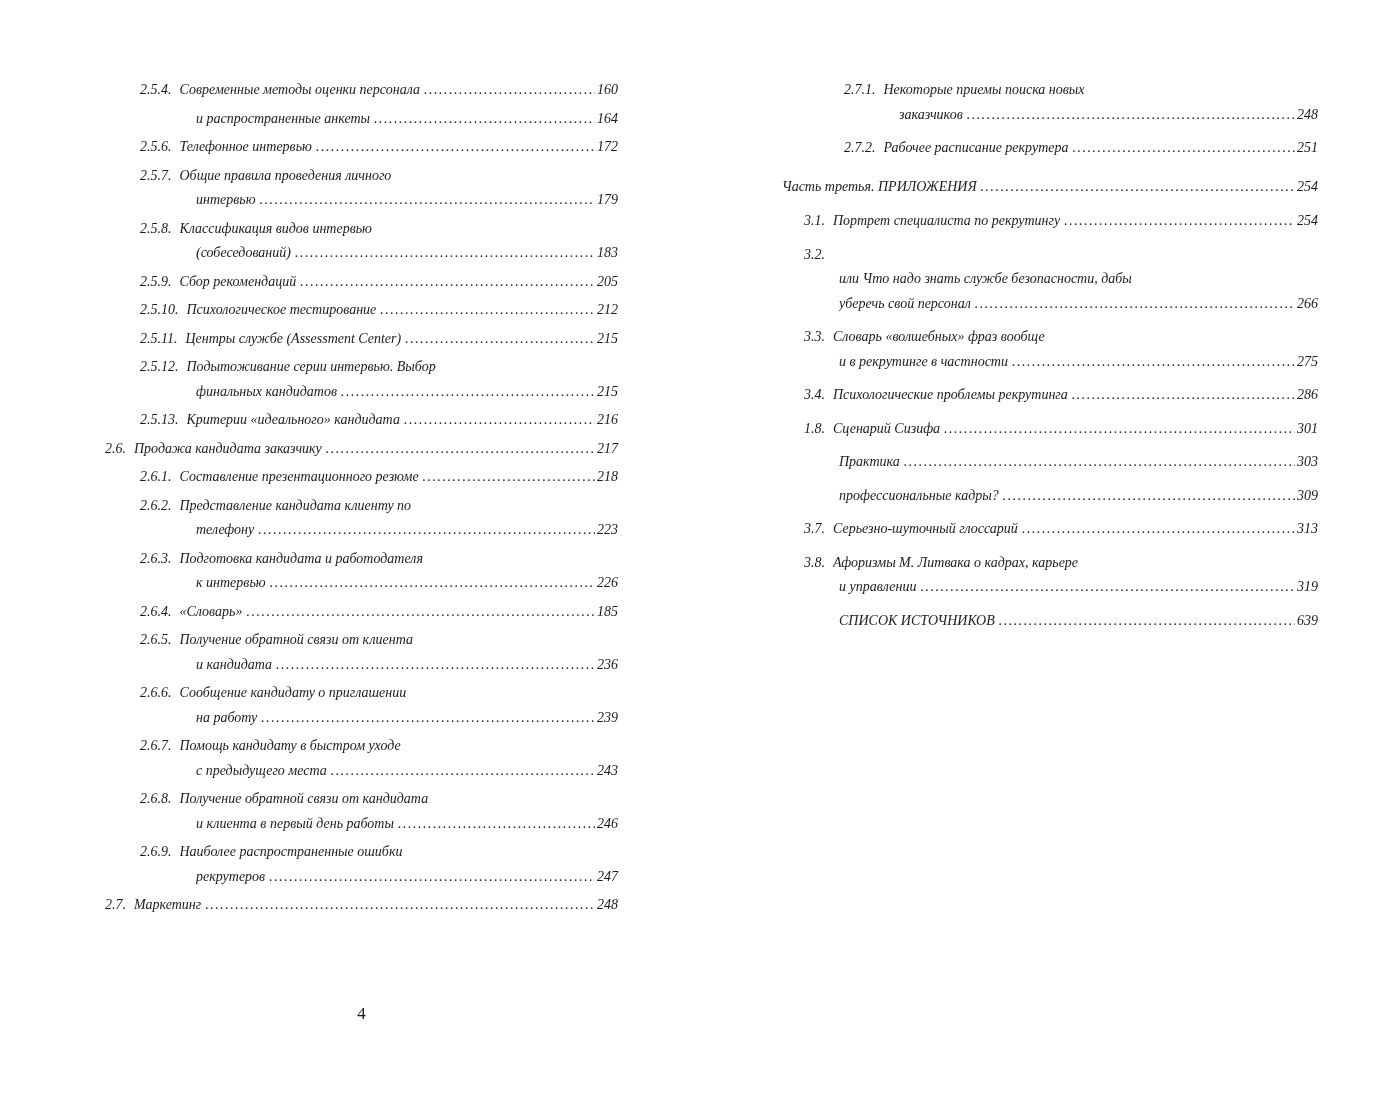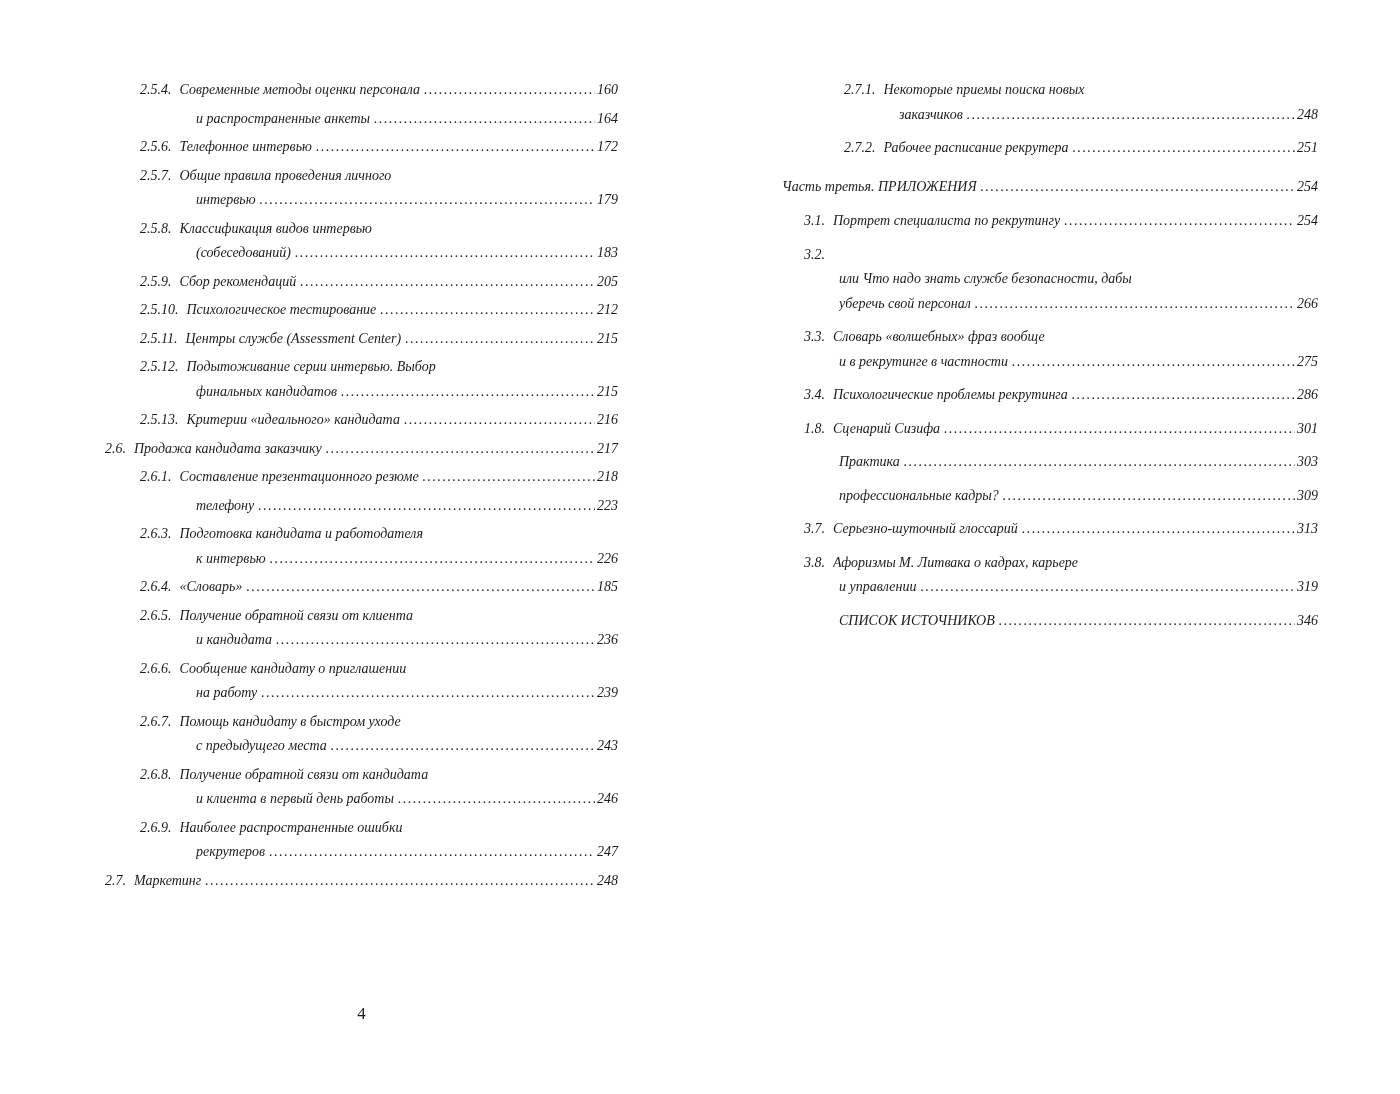--- a/index.html
+++ b/index.html
@@ -165,20 +165,24 @@
       <div class="entry level-2">
         <div class="line">
           <span class="num">2.6.1.</span>
           <span class="text">Составление презентационного резюме</span>
           <span class="leader">........................................................................................................................</span>
           <span class="pagenum">218</span>
         </div>
       </div>
       <div class="entry level-2">
         <div class="line">
+          <span class="num">2.6.2.</span>
+          <span class="text">Представление кандидата клиенту по</span>
+        </div>
+        <div class="line">
           <span class="text">телефону</span>
           <span class="leader">........................................................................................................................</span>
           <span class="pagenum">223</span>
         </div>
       </div>
       <div class="entry level-2">
         <div class="line">
           <span class="num">2.6.3.</span>
           <span class="text">Подготовка кандидата и работодателя</span>
         </div>
@@ -366,19 +370,19 @@
         <div class="line">
           <span class="text">и управлении</span>
           <span class="leader">........................................................................................................................</span>
           <span class="pagenum">319</span>
         </div>
       </div>
       <div class="entry level-1">
         <div class="line">
           <span class="text">СПИСОК ИСТОЧНИКОВ</span>
           <span class="leader">........................................................................................................................</span>
-          <span class="pagenum">346</span>
+          <span class="pagenum">639</span>
         </div>
       </div>
     </div>
 
   <div class="footer-page-number">4</div>
 </div>
 
 </body></html>

